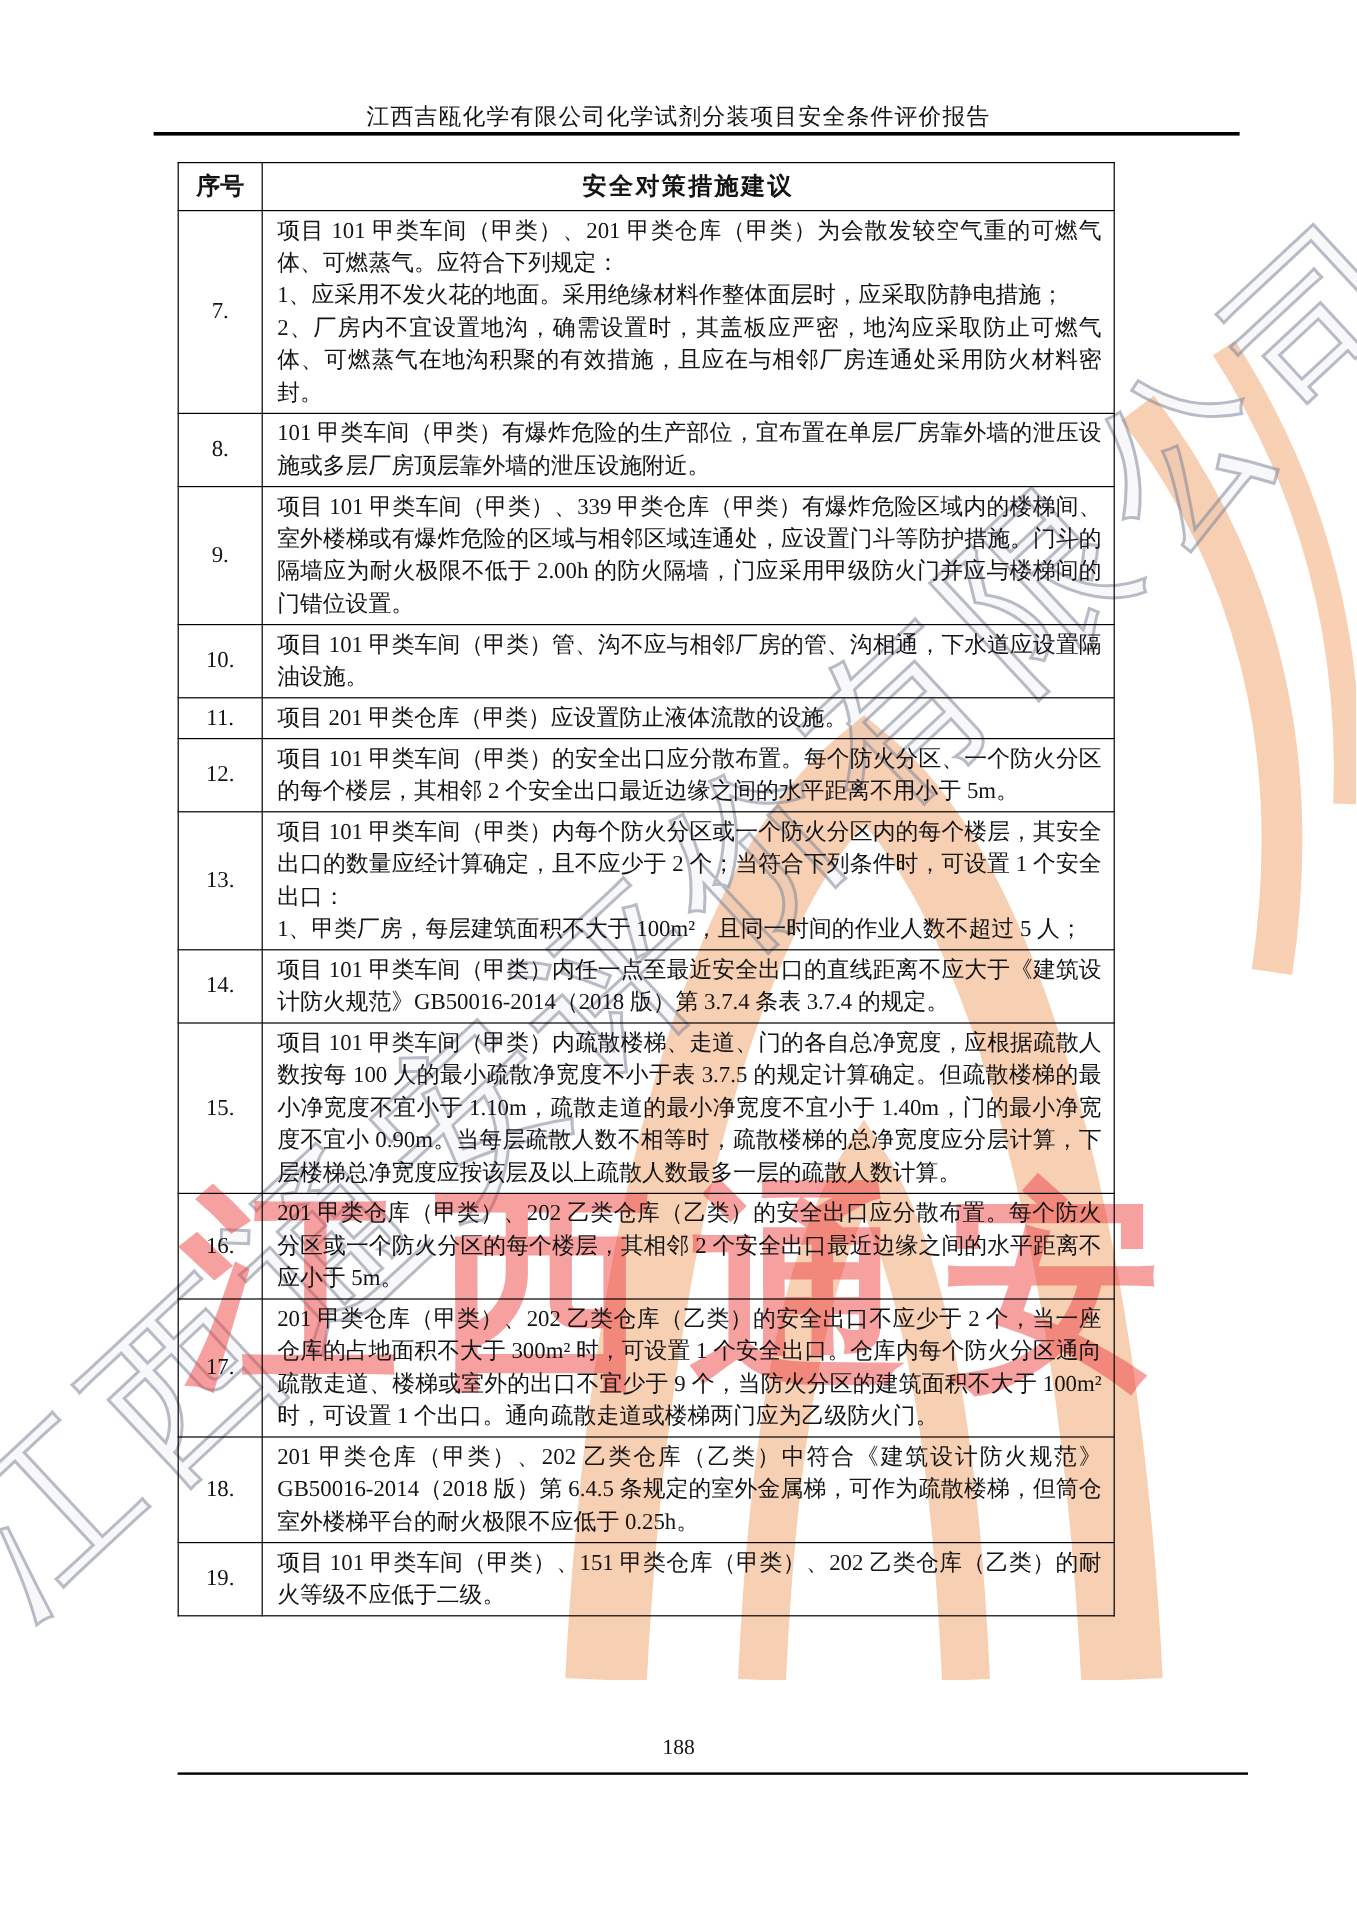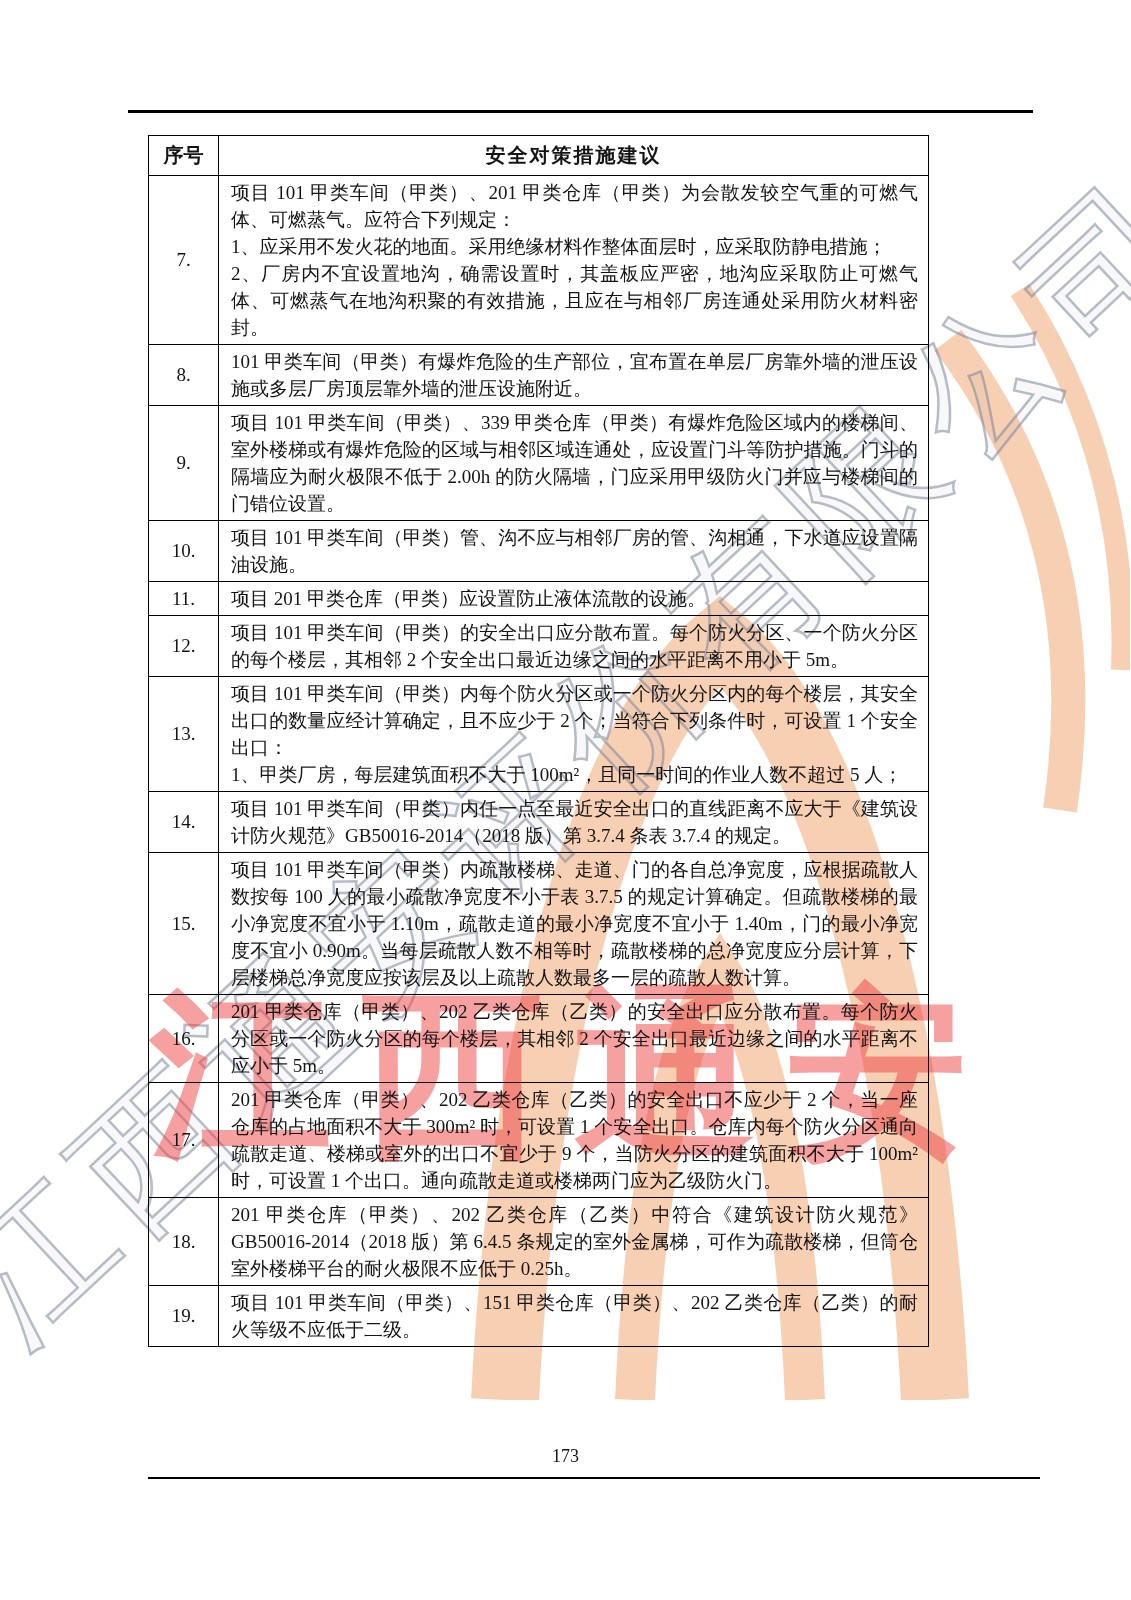--- a/index.html
+++ b/index.html
@@ -88,20 +88,21 @@
   </svg>
 
   <svg class="wm wm-diagonal" width="1131" height="1600" viewBox="0 0 1131 1600">
     <text x="575" y="810" transform="rotate(-43 575 760)" text-anchor="middle" font-size="148" letter-spacing="14" font-family="Liberation Serif, DejaVu Serif, serif" fill="rgba(130,140,165,0.10)" stroke="#7b8499" stroke-width="2.5" opacity="0.55">江西通安评价有限公司</text>
   </svg>
 
   <div class="wm wm-red">江西通安</div>
 
   <div class="content">
 
+    <div class="doc-header-title">江西吉瓯化学有限公司化学试剂分装项目安全条件评价报告</div>
     <div class="doc-header-rule"></div>
 
     <table class="measures-table">
       <colgroup>
           <col class="c-no">
           <col>
         </colgroup>
       <thead>
         <tr>
           <th class="h-no">序号</th>
@@ -160,17 +161,17 @@
     <td class="no">18.</td>
     <td class="txt">201 甲类仓库（甲类）、202 乙类仓库（乙类）中符合《建筑设计防火规范》GB50016-2014（2018 版）第 6.4.5 条规定的室外金属梯，可作为疏散楼梯，但筒仓室外楼梯平台的耐火极限不应低于 0.25h。</td>
   </tr>
           <tr>
     <td class="no">19.</td>
     <td class="txt">项目 101 甲类车间（甲类）、151 甲类仓库（甲类）、202 乙类仓库（乙类）的耐火等级不应低于二级。</td>
   </tr>
         </tbody>
     </table>
 
-    <div class="page-number">173</div>
+    <div class="page-number">188</div>
     <div class="footer-rule"></div>
 
   </div>
 </div>
 
 </body></html>

